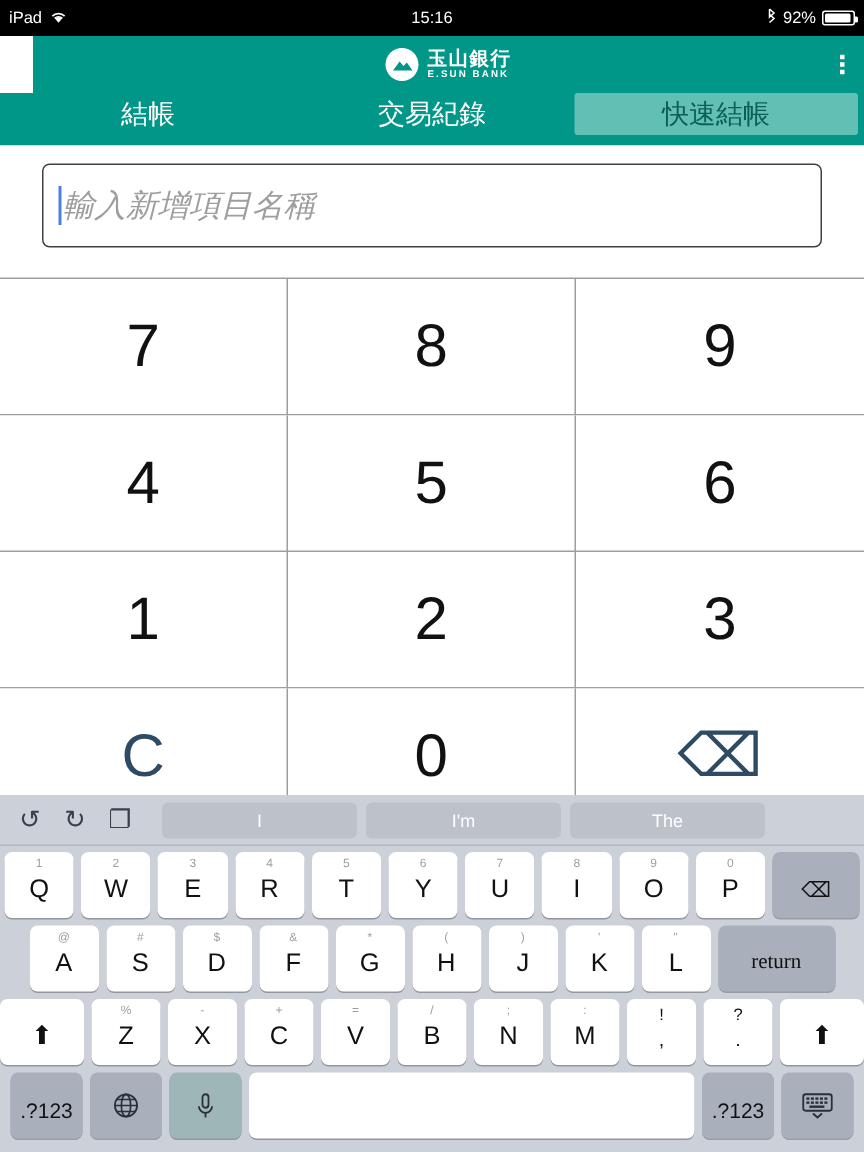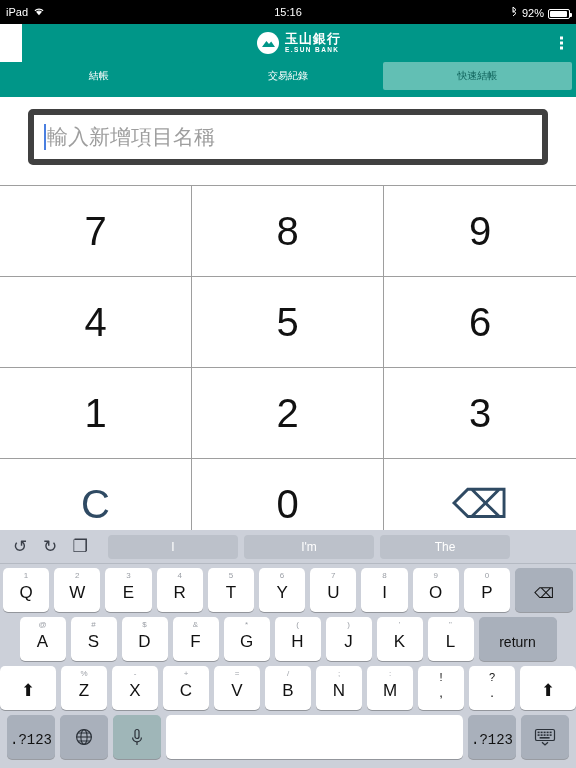--- a/index.html
+++ b/index.html
@@ -12,21 +12,21 @@
   }
 
   
   .statusbar{
     height:18px; background:#000; color:#fff;
     display:flex; align-items:center; padding:12px 6px;
     font-size:11px; position:relative;
   }
   .sb-left{display:flex;align-items:center;gap:5px;}
   .sb-center{position:absolute;left:0;right:0;text-align:center;font-size:11px;}
-  .sb-right{margin-left:auto;display:flex;align-items:flex-end;gap:4px;position:relative;z-index:2;}
+  .sb-right{margin-left:auto;display:flex;align-items:center;gap:4px;position:relative;z-index:2;}
   .batt{
     width:22px;height:10px;border:1px solid #fff;border-radius:2px;position:relative;
     display:inline-block;
   }
   .batt::after{content:"";position:absolute;right:-3px;top:3px;width:2px;height:4px;background:#fff;border-radius:0 1px 1px 0;}
   .batt i{position:absolute;left:1px;top:1px;bottom:1px;width:84%;background:#fff;display:block;border-radius:1px;}
 
   
   .appbar{
     height:38px;background:#009688;position:relative;
@@ -43,36 +43,36 @@
   .kebab{
     position:absolute;right:10px;top:50%;transform:translateY(-50%);
     display:flex;flex-direction:column;gap:2px;cursor:pointer;padding:3px;
   }
   .kebab span{width:3px;height:3px;background:#fff;display:block;}
 
   
   .tabbar{height:32px;background:#009688;display:flex;padding:0 4px 4px;gap:0;}
   .tab{
     flex:1;display:flex;align-items:center;justify-content:center;
-    color:#ffffff;font-size:10px;background:#009688;cursor:pointer;
+    color:#ffffff;font-size:18px;background:#009688;cursor:pointer;
     border-radius:2px;
   }
   .tab.active{background:#62bfb4;color:#0c5f58;}
   .tab-underline{height:3px;background:#009688;}
 
   
   .form{padding:12px 28px 10px;background:#fff;}
   .field{
     width:100%;height:56px;border-radius:5px;
     border:1px solid #cfcfcf;background:#fff;
     font-size:21px;color:#9e9e9e;padding:0 10px;
     font-family:"Liberation Sans","DejaVu Sans",sans-serif;
     display:flex;align-items:center;margin-bottom:10px;position:relative;
   }
-  .field.focused{border:6px solid #404040;}
+  .field.focused{border:1px solid #404040;font-style:italic;}
   .caret{
     width:2px;height:26px;background:#4a7fe0;position:absolute;left:10px;
   }
   .field .ph{padding-left:0;}
   .field.focused .ph{padding-left:3px;}
 
   
   .keypad{
     border-top:1px solid #9e9e9e;
     display:grid;grid-template-columns:repeat(3,1fr);
@@ -109,28 +109,28 @@
     display:flex;flex-direction:column;align-items:center;justify-content:center;
     box-shadow:0 1px 0 rgba(0,0,0,.28);cursor:pointer;position:relative;
   }
   .key .hint{font-size:8px;color:#9b9fa6;line-height:1;position:absolute;top:4px;}
   .key .main{font-size:17px;color:#111;line-height:1;margin-top:5px;}
   .key.dual .main{font-size:13px;margin-top:9px;}
   .key.dual .hint{font-size:11px;color:#111;top:6px;}
   .key.dark{background:#a9b0bb;box-shadow:0 1px 0 rgba(0,0,0,.25);}
   .key.dark .main{font-size:14px;}
   .key.tint{background:#9fb6b8;}
-  .key.wide-ret{flex:0 0 78px;}
+  .key.wide-ret{flex:0 0 78px;font-family:Liberation Serif, serif;}
   .key.bksp{flex:0 0 58px;}
   .key.shift{flex:0 0 56px;}
   .key.space{flex:1;min-width:200px;}
   .key.num{flex:0 0 48px;}
   .row2{padding:0 22px;}
   .row3{padding:0 0px;}
-  .row4{padding:0 4px;font-family:Liberation Mono, monospace;}
+  .row4{padding:0 4px;}
 </style>
 </head>
 <body>
 
 <div class="statusbar">
   <div class="sb-left">
     <span>iPad</span>
     <span>
       <svg width="12" height="10" viewBox="0 0 12 10">
           <path d="M6 9.2 L3.6 6.4 a3.6 3.6 0 0 1 4.8 0 Z" fill="#fff"></path>

